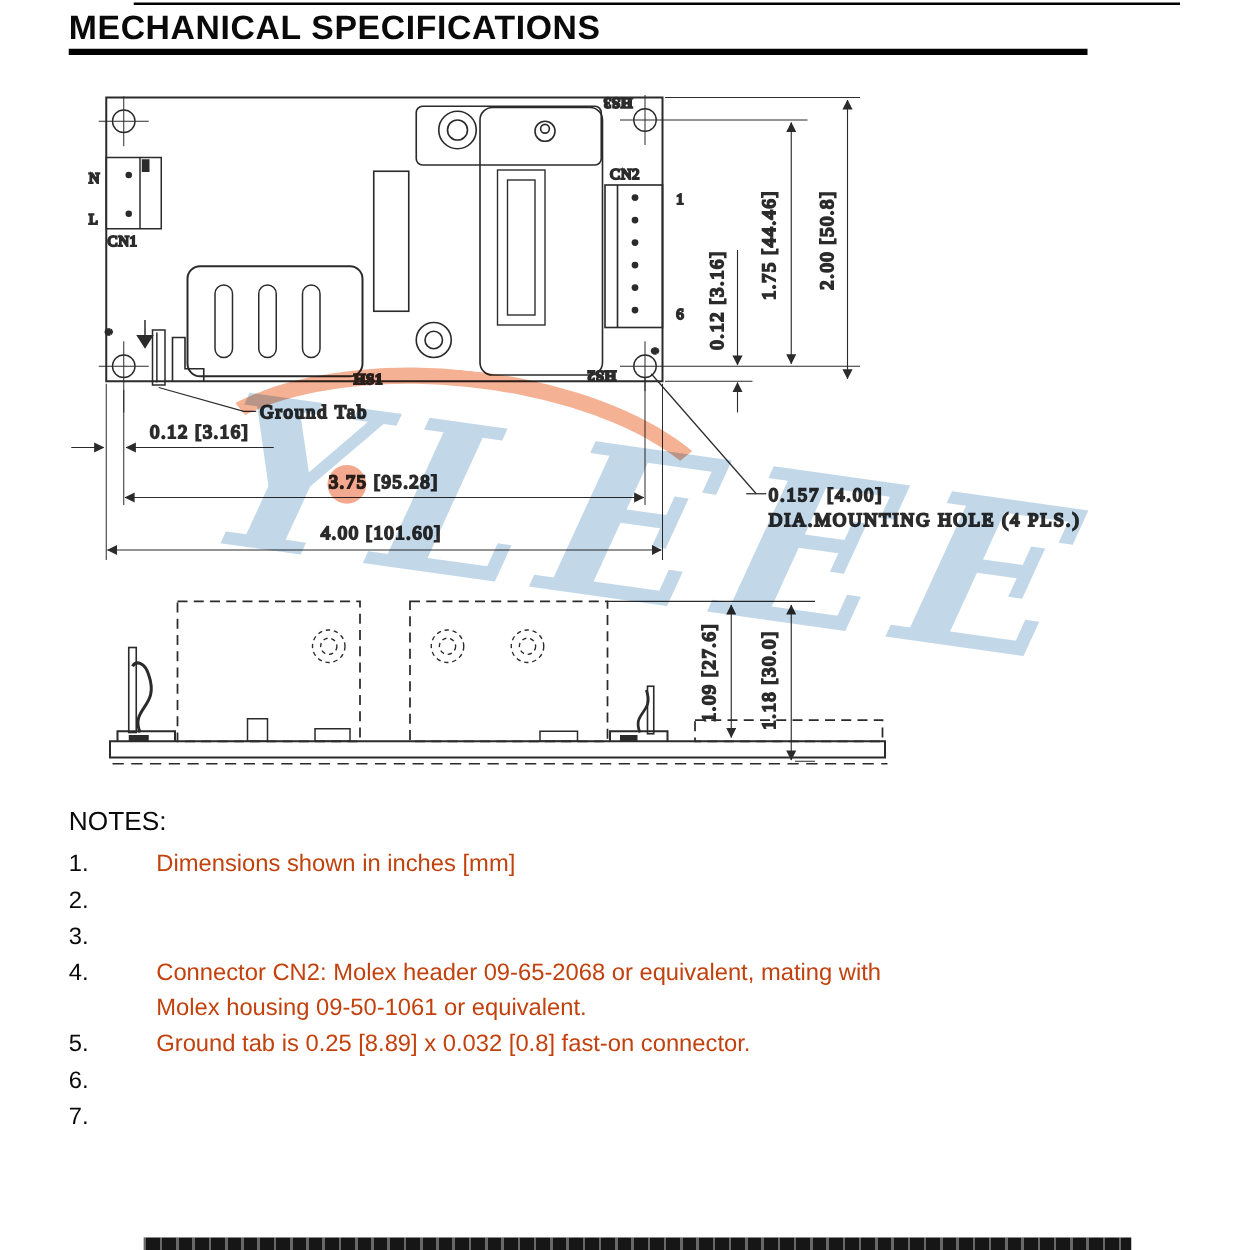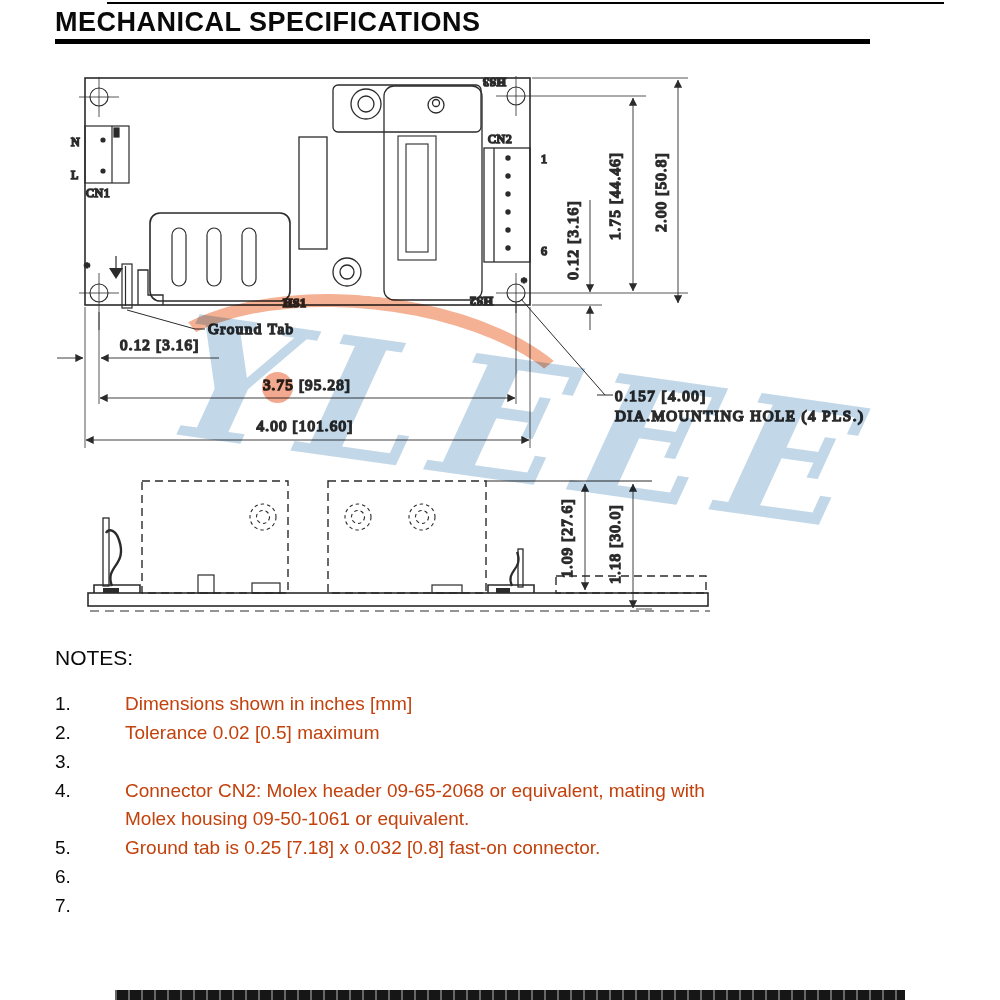--- a/index.html
+++ b/index.html
@@ -20,21 +20,21 @@
       font-style:italic;font-weight:bold;font-size:168px;letter-spacing:16px;
       color:rgba(144,182,214,.55);transform:rotate(8deg) skewX(-6deg);
       transform-origin:left top;mix-blend-mode:multiply;pointer-events:none;white-space:nowrap;}
   .wm-swoosh{position:absolute;left:135px;top:296px;width:432px;height:198px;
       border:13px solid transparent;border-top-color:rgba(243,166,133,.88);
       border-radius:50%;transform:rotate(6deg);mix-blend-mode:multiply;pointer-events:none;}
   .wm-dot{position:absolute;left:262px;top:372px;width:31px;height:31px;border-radius:50%;
       background:rgba(242,162,133,.92);mix-blend-mode:multiply;pointer-events:none;}
   
   .notes{position:absolute;left:55px;top:646px;width:860px;}
-  .notes-heading{font-size:21px;color:#0a0a0a;margin-bottom:20px;}
+  .notes-heading{font-size:21px;color:#0a0a0a;margin-bottom:8px;}
   .note-item{display:flex;align-items:flex-start;margin-bottom:1px;}
   .note-num{width:70px;flex:0 0 70px;font-size:19px;line-height:28px;color:#0a0a0a;}
   .note-text{font-size:19px;line-height:28px;color:#c2410c;white-space:pre-line;}
   
   .bottom-strip{position:absolute;left:115px;top:990px;width:790px;height:10px;background:#161616;
       background-image:repeating-linear-gradient(90deg,rgba(255,255,255,.35) 0 2px,transparent 2px 13px);}
 </style>
 </head>
 <body>
 
@@ -233,33 +233,32 @@
   <div class="wm-letters">YLEEE</div>
 
   <div class="notes">
     <div class="notes-heading">NOTES:</div>
     <div class="note-item">
       <div class="note-num">1.</div>
       <div class="note-text">Dimensions shown in inches [mm]</div>
     </div>
     <div class="note-item">
       <div class="note-num">2.</div>
-      <div class="note-text">Tolerance 0.02 [0.5] maximum</div>
     </div>
     <div class="note-item">
       <div class="note-num">3.</div>
     </div>
     <div class="note-item">
       <div class="note-num">4.</div>
       <div class="note-text">Connector CN2: Molex header 09-65-2068 or equivalent, mating with
 Molex housing 09-50-1061 or equivalent.</div>
     </div>
     <div class="note-item">
       <div class="note-num">5.</div>
-      <div class="note-text">Ground tab is 0.25 [7.18] x 0.032 [0.8] fast-on connector.</div>
+      <div class="note-text">Ground tab is 0.25 [8.89] x 0.032 [0.8] fast-on connector.</div>
     </div>
     <div class="note-item">
       <div class="note-num">6.</div>
     </div>
     <div class="note-item">
       <div class="note-num">7.</div>
     </div>
   </div>
 
   <div class="bottom-strip"></div>

